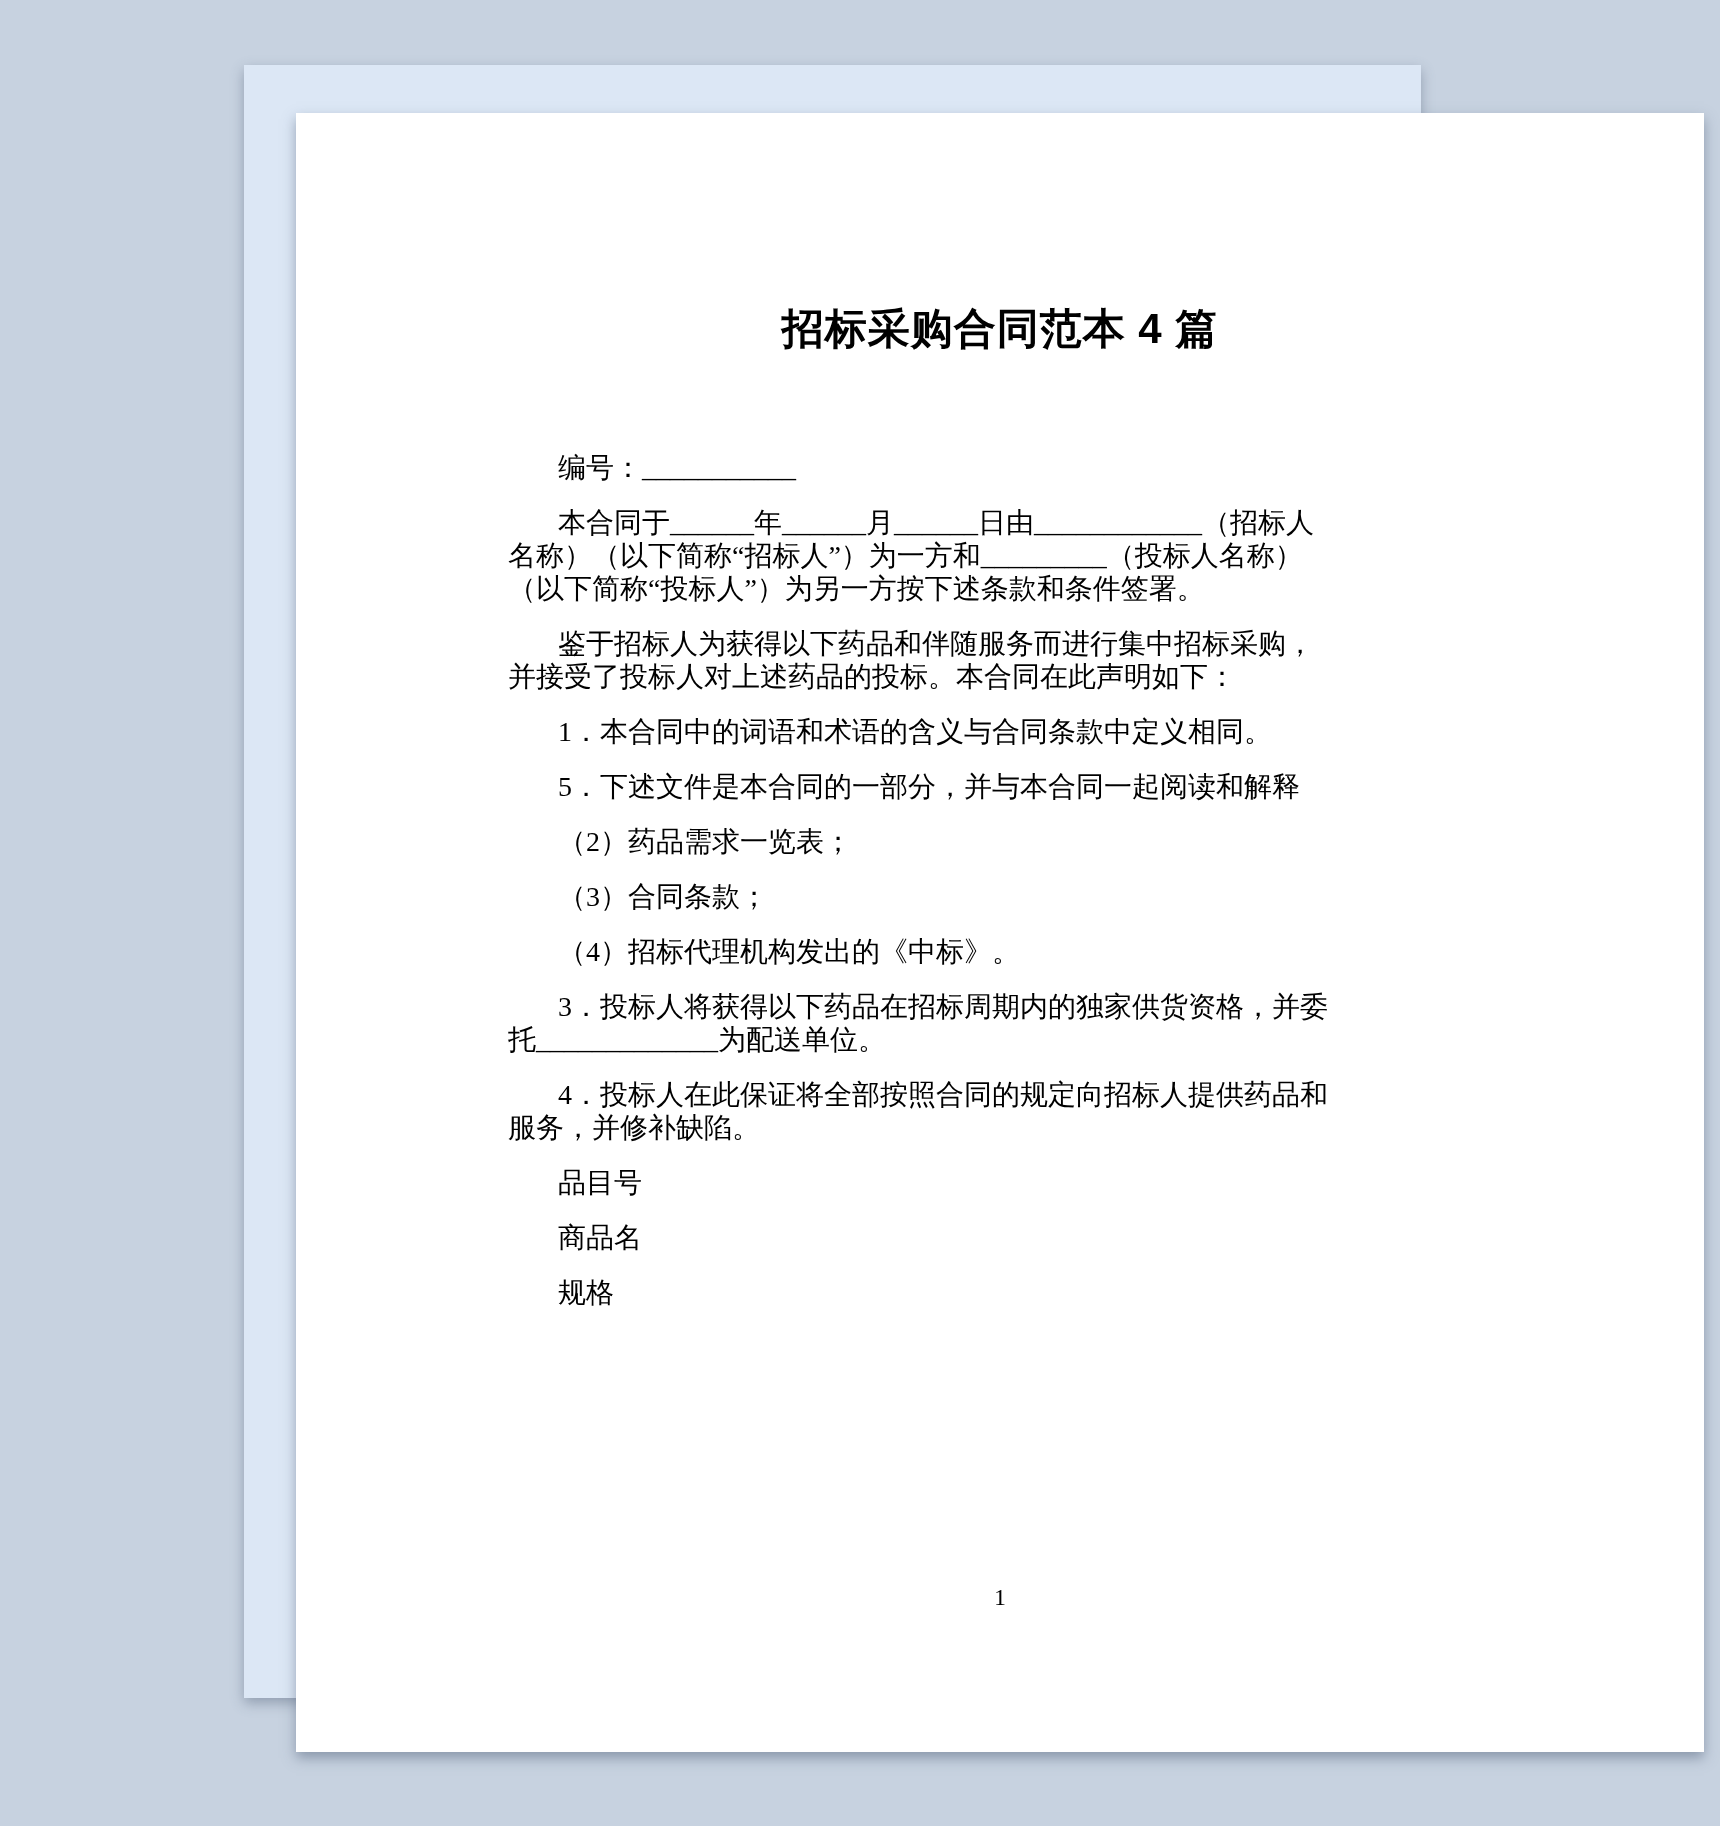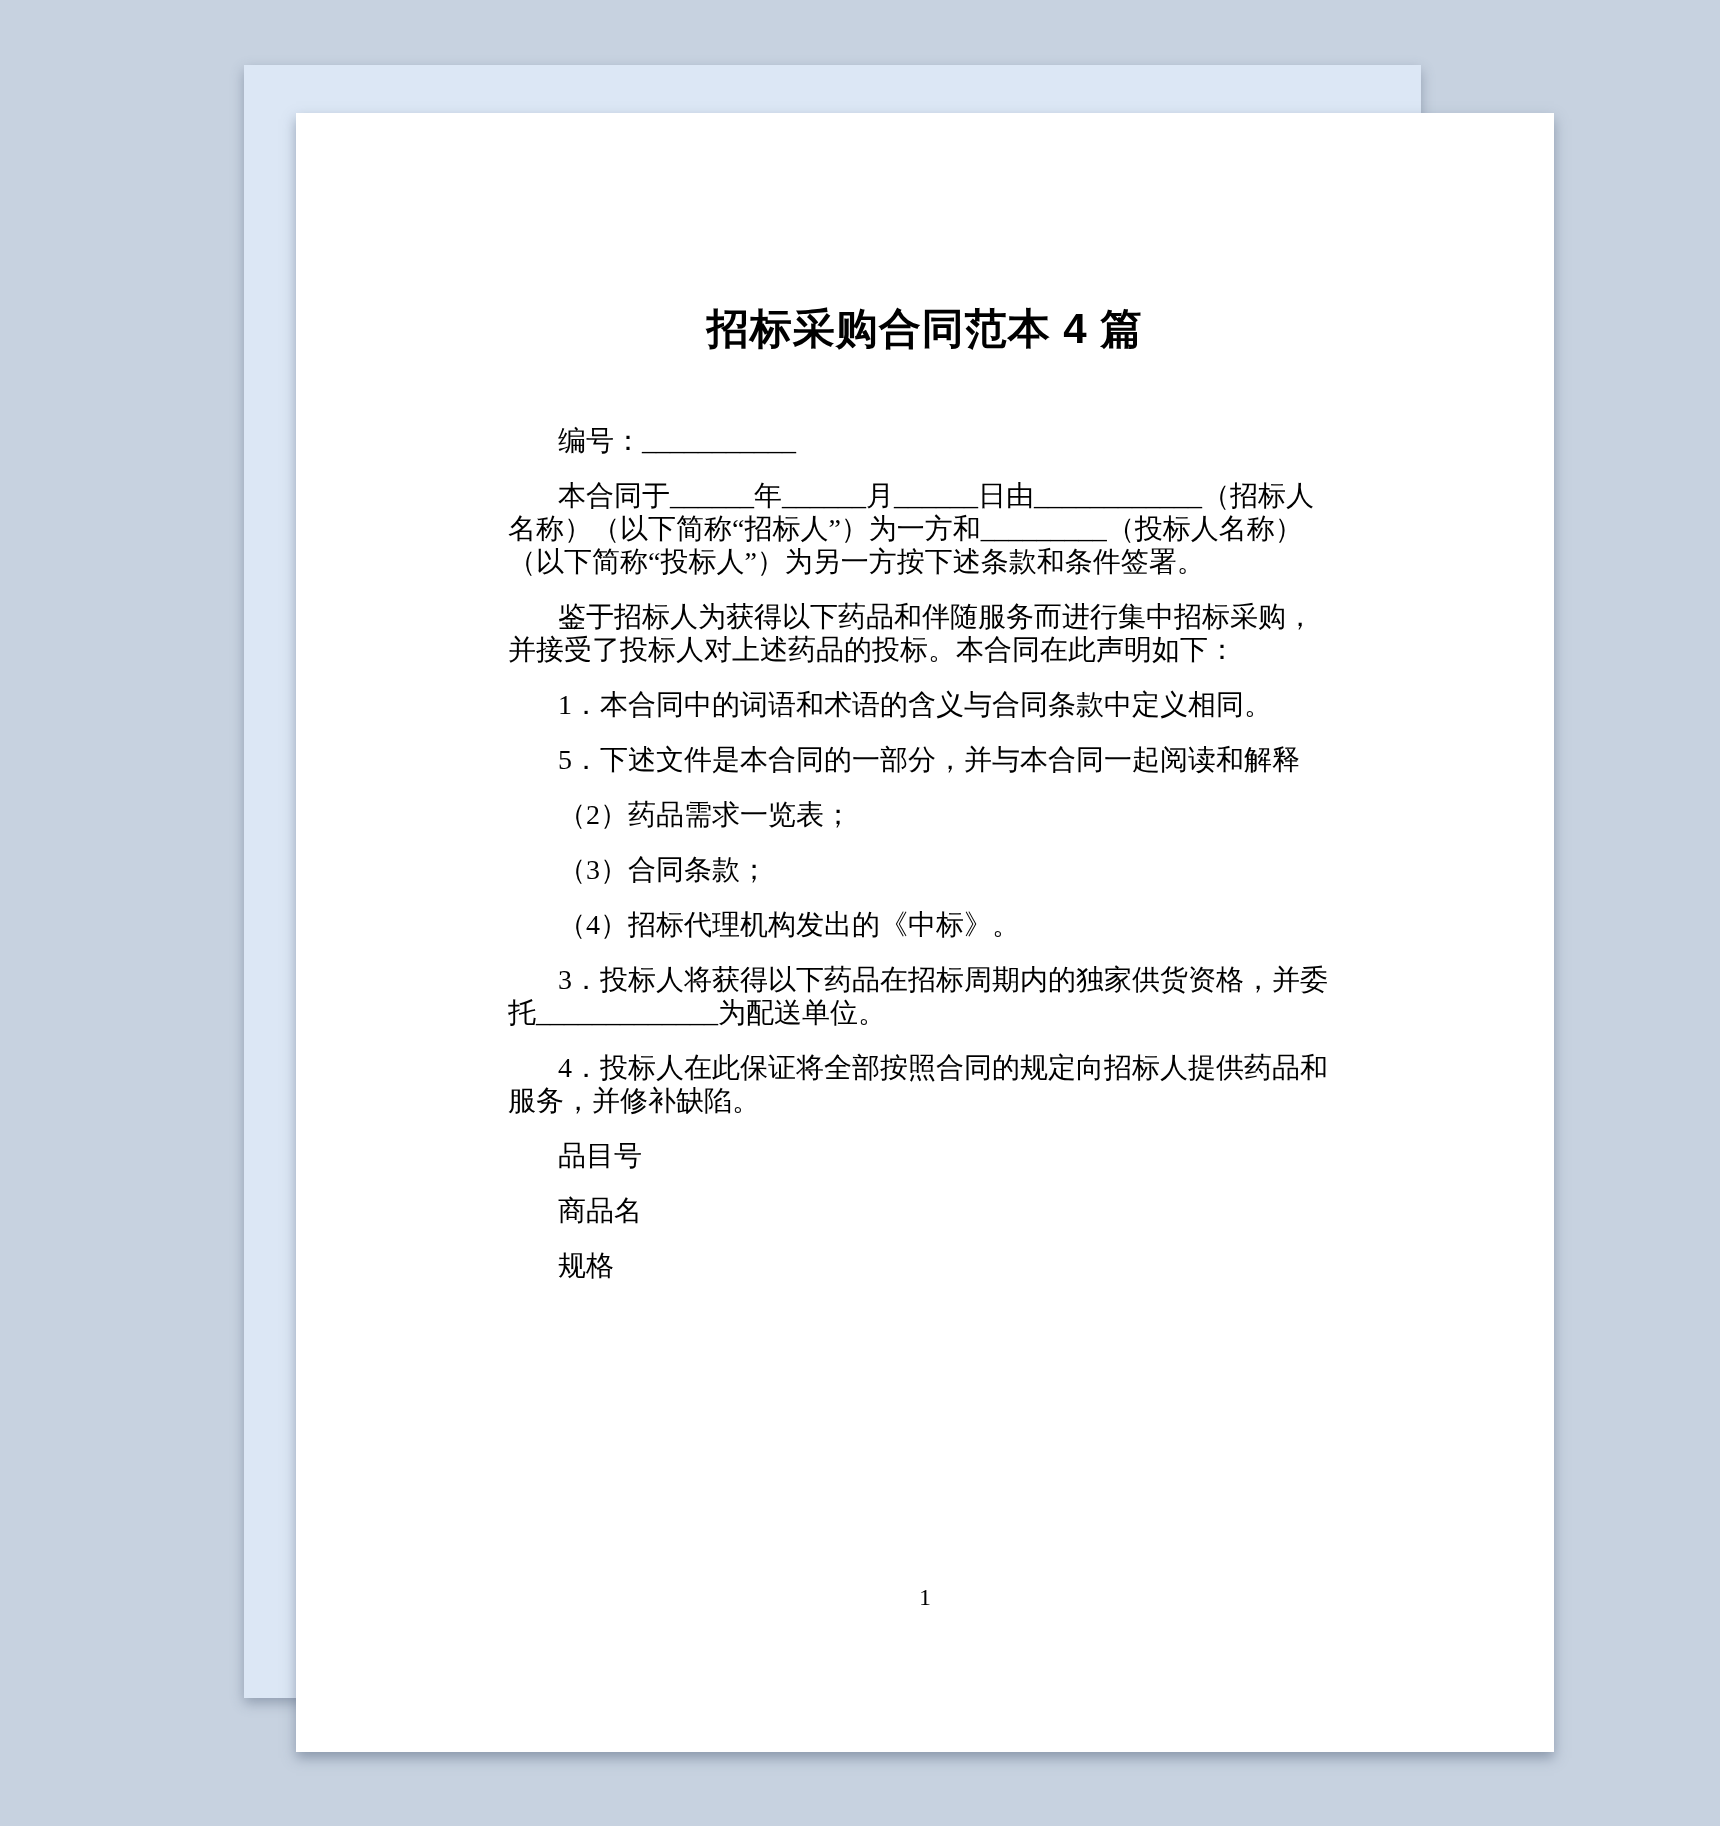--- a/index.html
+++ b/index.html
@@ -21,42 +21,42 @@
     top: 65px;
     width: 1177px;
     height: 1633px;
     background: var(--back_sheet, #dce7f5);
     box-shadow: 0 5px 12px rgba(80, 95, 120, 0.45);
   }
   .sheet {
     position: absolute;
     left: 296px;
     top: 113px;
-    width: 1258px;
+    width: 1408px;
     height: 1639px;
     background: var(--sheet, #ffffff);
     box-shadow: 0 6px 12px rgba(80, 95, 120, 0.5);
   }
   .content {
     position: absolute;
     left: 212px;
     right: 212px;
     top: 0;
   }
   .doc-title {
     margin: 186px 0 0 0;
     text-align: center;
     font-family: "Liberation Sans", sans-serif;
     font-weight: bold;
     font-size: 42px;
     line-height: 60px;
     letter-spacing: 1px;
   }
   .body-text {
-    margin-top: 65px;
+    margin-top: 92px;
   }
   .body-text p {
     margin: 0 0 22px 0;
     font-size: 28px;
     line-height: 33px;
     text-indent: 50px;
     white-space: pre-line;
   }
   .page-footer {
     position: absolute;

